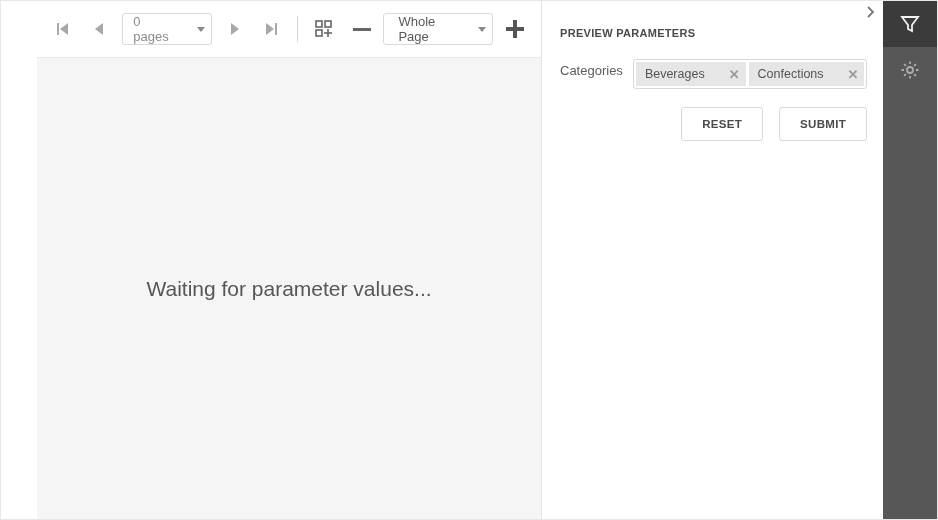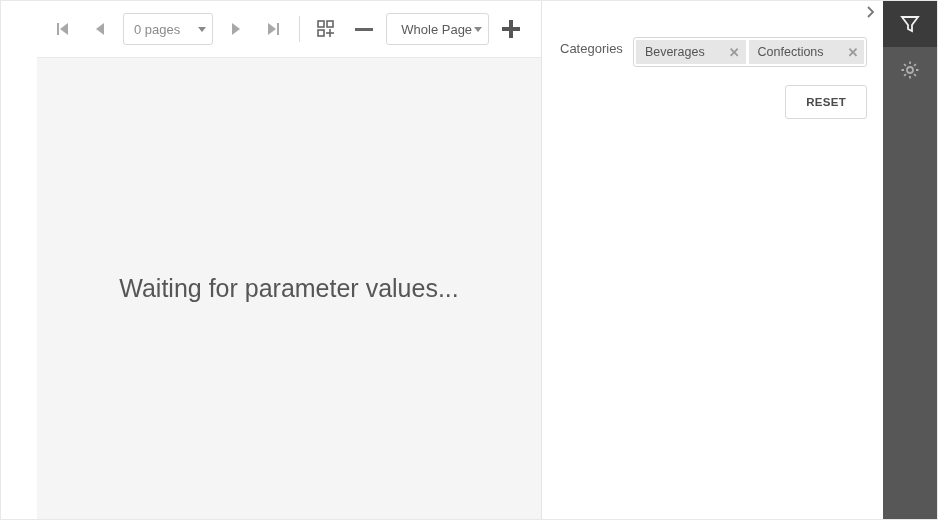--- a/index.html
+++ b/index.html
@@ -46,21 +46,21 @@
     border: 1px solid #d9d9d9;
     border-radius: 3px;
     background: #fff;
     display: flex;
     align-items: center;
     padding: 0 6px 0 10px;
     color: #8b8b8b;
     gap: 18px;
     min-width: 80px;
   }
-  .zoom-select { color: #5a5a5a; padding-left:14px; gap:2px; }
+  .zoom-select { color: #5a5a5a; padding-left:14px; gap:10px; }
   .page-select .caret, .zoom-select .caret {
     width: 0; height: 0;
     border-left: 4px solid transparent;
     border-right: 4px solid transparent;
     border-top: 5px solid #888;
   }
   .sep {
     width: 1px;
     height: 26px;
     background: #d9d9d9;
@@ -74,21 +74,21 @@
   .plus-ic:before { left:0; right:0; top:7px; height:4px; }
   .plus-ic:after  { top:0; bottom:0; left:7px; width:4px; }
   .preview-area {
     flex: 1;
     background: #f5f5f5;
     border-top: 1px solid #e8e8e8;
     display: flex;
     align-items: center;
     justify-content: center;
     color: #565656;
-    font-size: 25px;
+    font-size: 21px;
     font-weight: 300;
   }
   .params-panel {
     width: 342px;
     border-left: 1px solid #e4e4e4;
     background: #fff;
     display: flex;
     flex-direction: column;
   }
   .collapse-bar {
@@ -256,39 +256,43 @@
       <span>Waiting for parameter values...</span>
     </div>
   </div>
 
   <div class="params-panel">
     <div class="collapse-bar">
       <svg width="10" height="12" viewBox="0 0 10 12">
           <polyline points="3,1 8,6 3,11" fill="none" stroke="currentColor" stroke-width="1.8"></polyline>
         </svg>
     </div>
+    <div class="panel-header">PREVIEW PARAMETERS</div>
 
     <div class="param-row">
       <div class="param-label">Categories</div>
       <div class="token-box">
         <div class="token">
           <span>Beverages</span>
           <span class="x">✕</span>
         </div>
         <div class="token">
           <span>Confections</span>
           <span class="x">✕</span>
         </div>
       </div>
     </div>
 
     <div class="btn-row">
       <div class="btn">
         <span>RESET</span>
       </div>
+      <div class="btn">
+        <span>SUBMIT</span>
+      </div>
     </div>
   </div>
 
   <div class="side-rail">
     <div class="rail-btn active">
       <svg width="20" height="20" viewBox="0 0 20 20" fill="none" stroke="currentColor" stroke-width="1.8">
           <path d="M2 3 h16 L12 11 v6 l-4 -2 v-4 Z"></path>
         </svg>
     </div>
     <div class="rail-btn">

